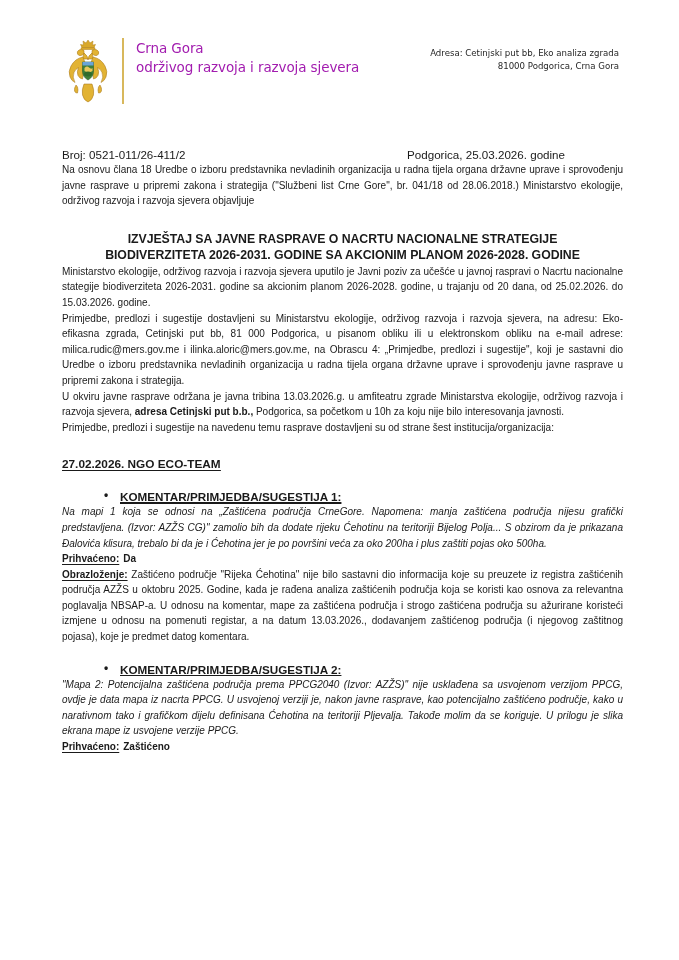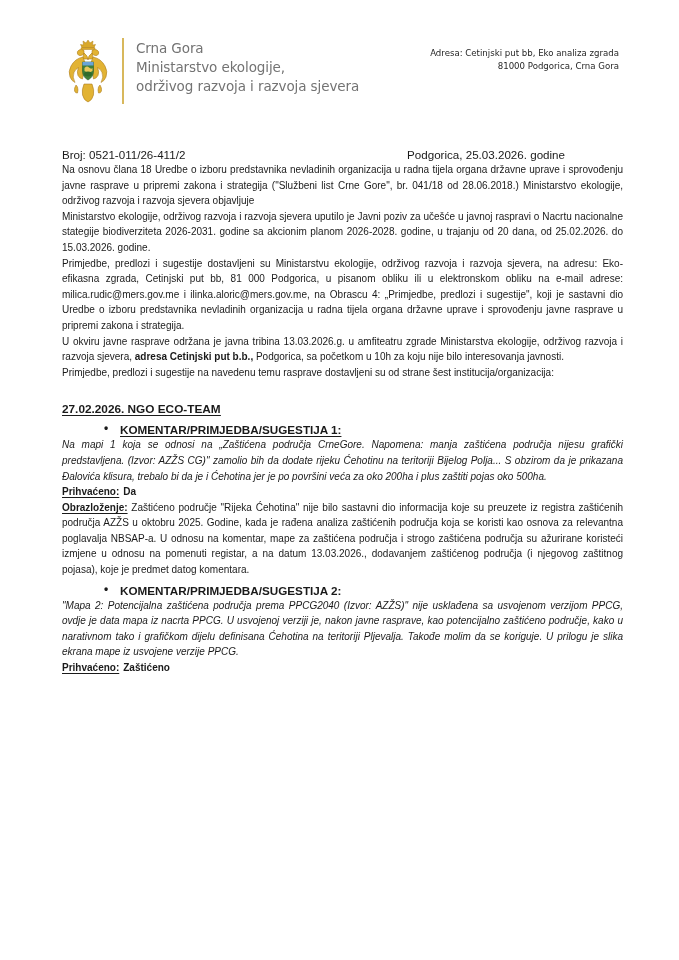--- a/index.html
+++ b/index.html
@@ -54,21 +54,21 @@
     flex: 0 0 2px;
   }
   .org-block {
     flex: 0 0 auto;
     padding-top: 3px;
   }
   .org-line {
     font-family: "DejaVu Sans", sans-serif;
     font-size: 13.5px;
     line-height: 19px;
-    color: #737373;
+    color: #a21caf;
     letter-spacing: -0.1px;
     white-space: nowrap;
   }
   .addr-block {
     margin-left: auto;
     text-align: right;
     padding-top: 11px;
     padding-right: 4px;
   }
   .addr-line {
@@ -122,23 +122,24 @@
     font-size: 11.8px;
     line-height: 15px;
     font-weight: bold;
     text-decoration: underline;
     text-underline-offset: 2px;
     display: block;
   }
   .u-head span { text-decoration: underline; }
 
   ul.bullets {
-    margin: 5px 0 0 0;
+    margin: 17px 0 0 0;
     padding: 0 0 0 58px;
     list-style: none;
+    text-decoration: underline;
   }
   ul.bullets li {
     position: relative;
     font-size: 11.7px;
     line-height: 15px;
     font-weight: bold;
   }
   ul.bullets li::before {
     content: "\2022";
     position: absolute;
@@ -202,39 +203,42 @@
           <path d="M41 60 q5 -5 9 -1 q4 4 7 1 l0 6 q-8 5 -16 0 Z" fill="#e8c75a"></path>
           <ellipse cx="48" cy="72" rx="8" ry="5" fill="#2f6b2b"></ellipse>
         </g>
       </svg>
     </div>
 
     <div class="gold-rule"></div>
 
     <div class="org-block">
       <div class="org-line">Crna Gora</div>
-      <div class="org-line">Ministarstvo ekologije,</div>
       <div class="org-line">održivog razvoja i razvoja sjevera</div>
     </div>
 
     <div class="addr-block">
       <div class="addr-line">Adresa: Cetinjski put bb, Eko analiza zgrada</div>
       <div class="addr-line">81000 Podgorica, Crna Gora</div>
     </div>
   </div>
 
   <div class="body-area">
 
     <div class="meta-row">
       <div class="meta-left">Broj: 0521-011/26-411/2</div>
       <div class="meta-right">Podgorica, 25.03.2026. godine</div>
     </div>
 
     <p class="para sp-16">Na osnovu člana 18 Uredbe o izboru predstavnika nevladinih organizacija u radna tijela organa državne uprave i sprovođenju javne rasprave u pripremi zakona i strategija ("Službeni list Crne Gore", br. 041/18 od 28.06.2018.) Ministarstvo ekologije, održivog razvoja i razvoja sjevera objavljuje</p>
 
+    <div class="doc-title">
+      <div>IZVJEŠTAJ SA JAVNE RASPRAVE O NACRTU NACIONALNE STRATEGIJE</div>
+      <div>BIODIVERZITETA 2026-2031. GODINE SA AKCIONIM PLANOM 2026-2028. GODINE</div>
+    </div>
 
     <p class="para sp-17">Ministarstvo ekologije, održivog razvoja i razvoja sjevera uputilo je Javni poziv za učešće u javnoj raspravi o Nacrtu nacionalne stategije biodiverziteta 2026-2031. godine sa akcionim planom 2026-2028. godine, u trajanju od 20 dana, od 25.02.2026. do 15.03.2026. godine.</p>
 
     <p class="para sp-16">Primjedbe, predlozi i sugestije dostavljeni su Ministarstvu ekologije, održivog razvoja i razvoja sjevera, na adresu: Eko-efikasna zgrada, Cetinjski put bb, 81 000 Podgorica, u pisanom obliku ili u elektronskom obliku na e-mail adrese: milica.rudic@mers.gov.me i ilinka.aloric@mers.gov.me, na Obrascu 4: „Primjedbe, predlozi i sugestije", koji je sastavni dio Uredbe o izboru predstavnika nevladinih organizacija u radna tijela organa državne uprave i sprovođenju javne rasprave u pripremi zakona i strategija.</p>
 
     <p class="para sp-16"><span>U okviru javne rasprave održana je javna tribina 13.03.2026.g. u amfiteatru zgrade Ministarstva ekologije, održivog razvoja i razvoja sjevera,</span><span class="inline-b"> adresa Cetinjski put b.b.,</span><span> Podgorica, sa početkom u 10h za koju nije bilo interesovanja javnosti.</span></p>
 
     <p class="para sp-16">Primjedbe, predlozi i sugestije na navedenu temu rasprave dostavljeni su od strane šest institucija/organizacija:</p>
 
     <div class="u-head"><span>27.02.2026. NGO ECO-TEAM</span></div>

